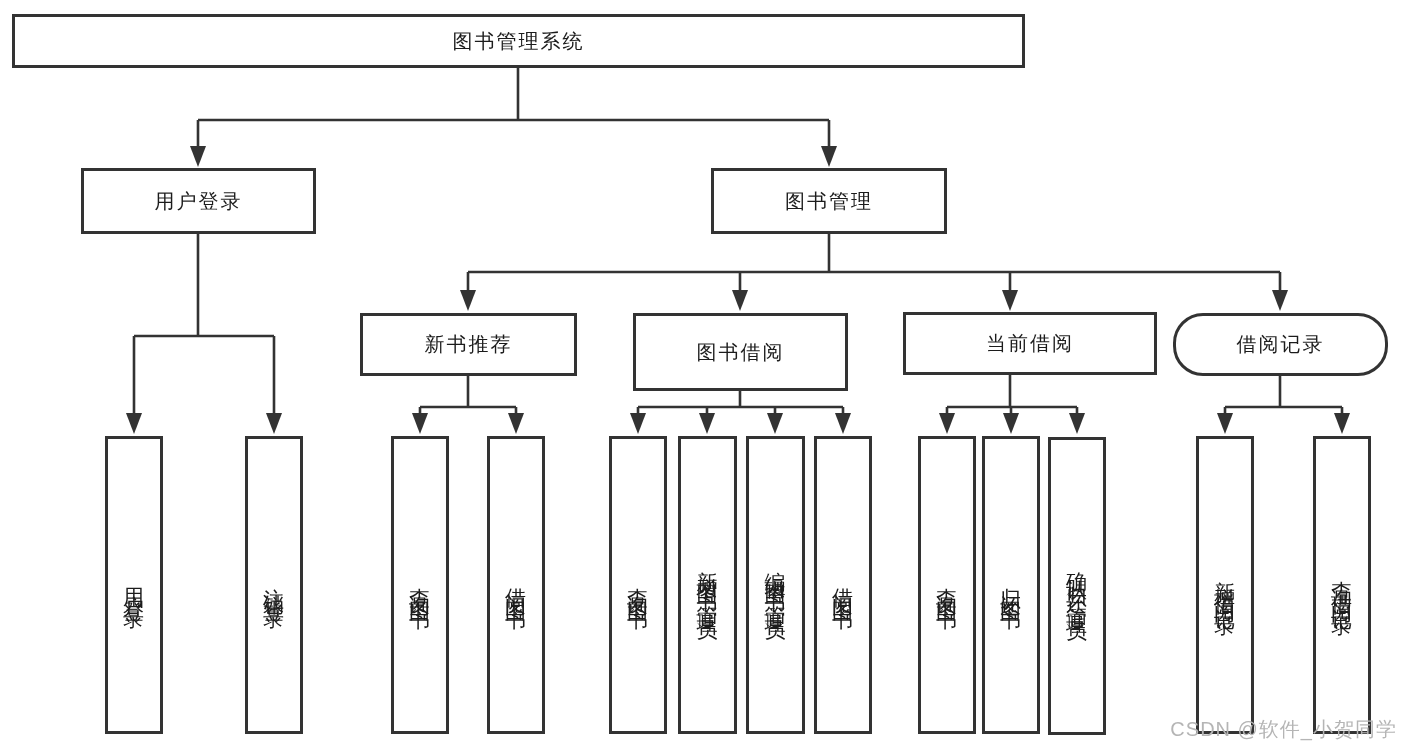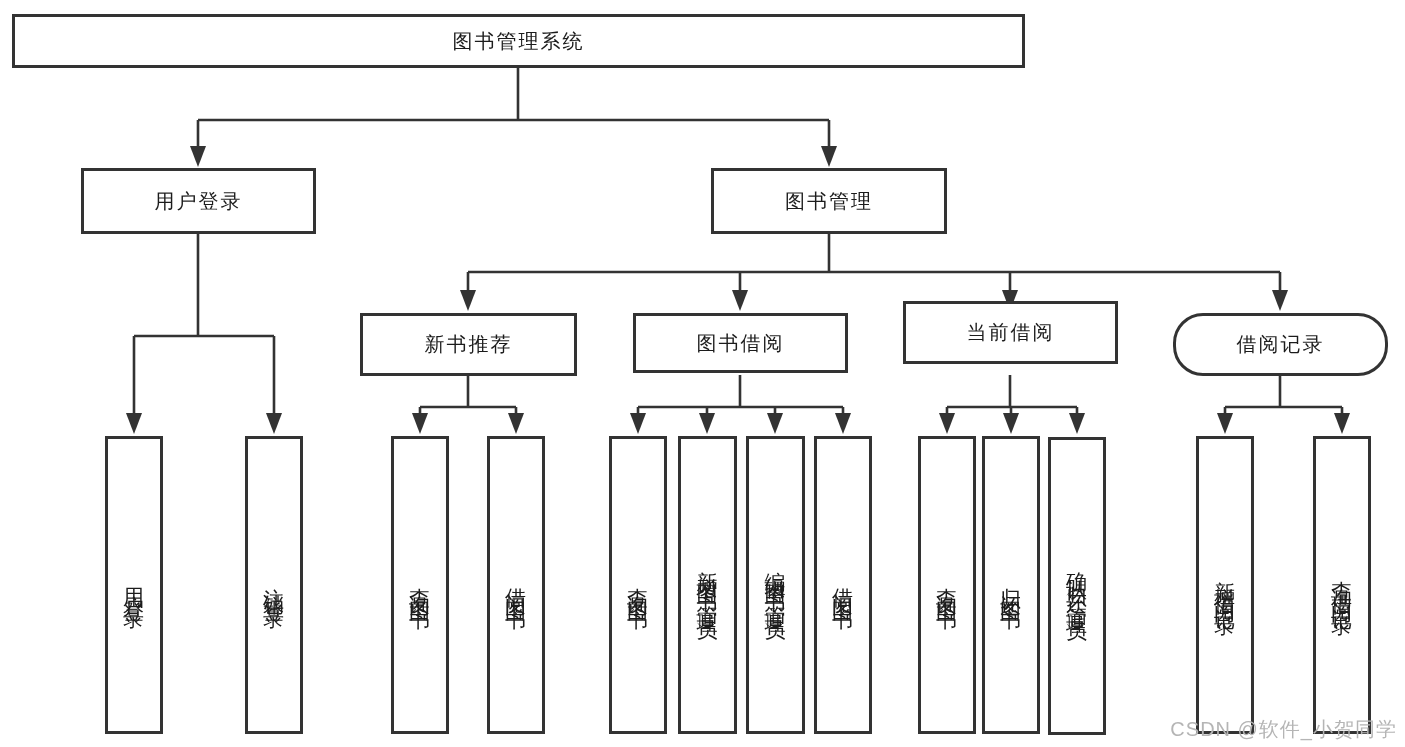--- a/index.html
+++ b/index.html
@@ -116,24 +116,24 @@
   <div class="box hbox" style="left:81px; top:168px; width:235px; height:66px;">
     <span>用户登录</span>
   </div>
   <div class="box hbox" style="left:711px; top:168px; width:236px; height:66px;">
     <span>图书管理</span>
   </div>
 
   <div class="box hbox" style="left:360px; top:313px; width:217px; height:63px;">
     <span>新书推荐</span>
   </div>
-  <div class="box hbox" style="left:633px; top:313px; width:215px; height:60px;text-align:center;">
+  <div class="box hbox" style="left:633px; top:313px; width:215px; height:78px;text-align:center;">
     <span>图书借阅</span>
   </div>
-  <div class="box hbox" style="left:903px; top:301px; width:215px; height:63px;">
+  <div class="box hbox" style="left:903px; top:312px; width:254px; height:63px;">
     <span>当前借阅</span>
   </div>
   <div class="box hbox" style="left:1173px; top:313px; width:215px; height:63px;border-radius:30px;">
     <span>借阅记录</span>
   </div>
 
   <div class="box vbox" style="left:105px; top:436px; width:58px; height:298px;">
     <span>用户登录</span>
   </div>
   <div class="box vbox" style="left:245px; top:436px; width:58px; height:298px;">

